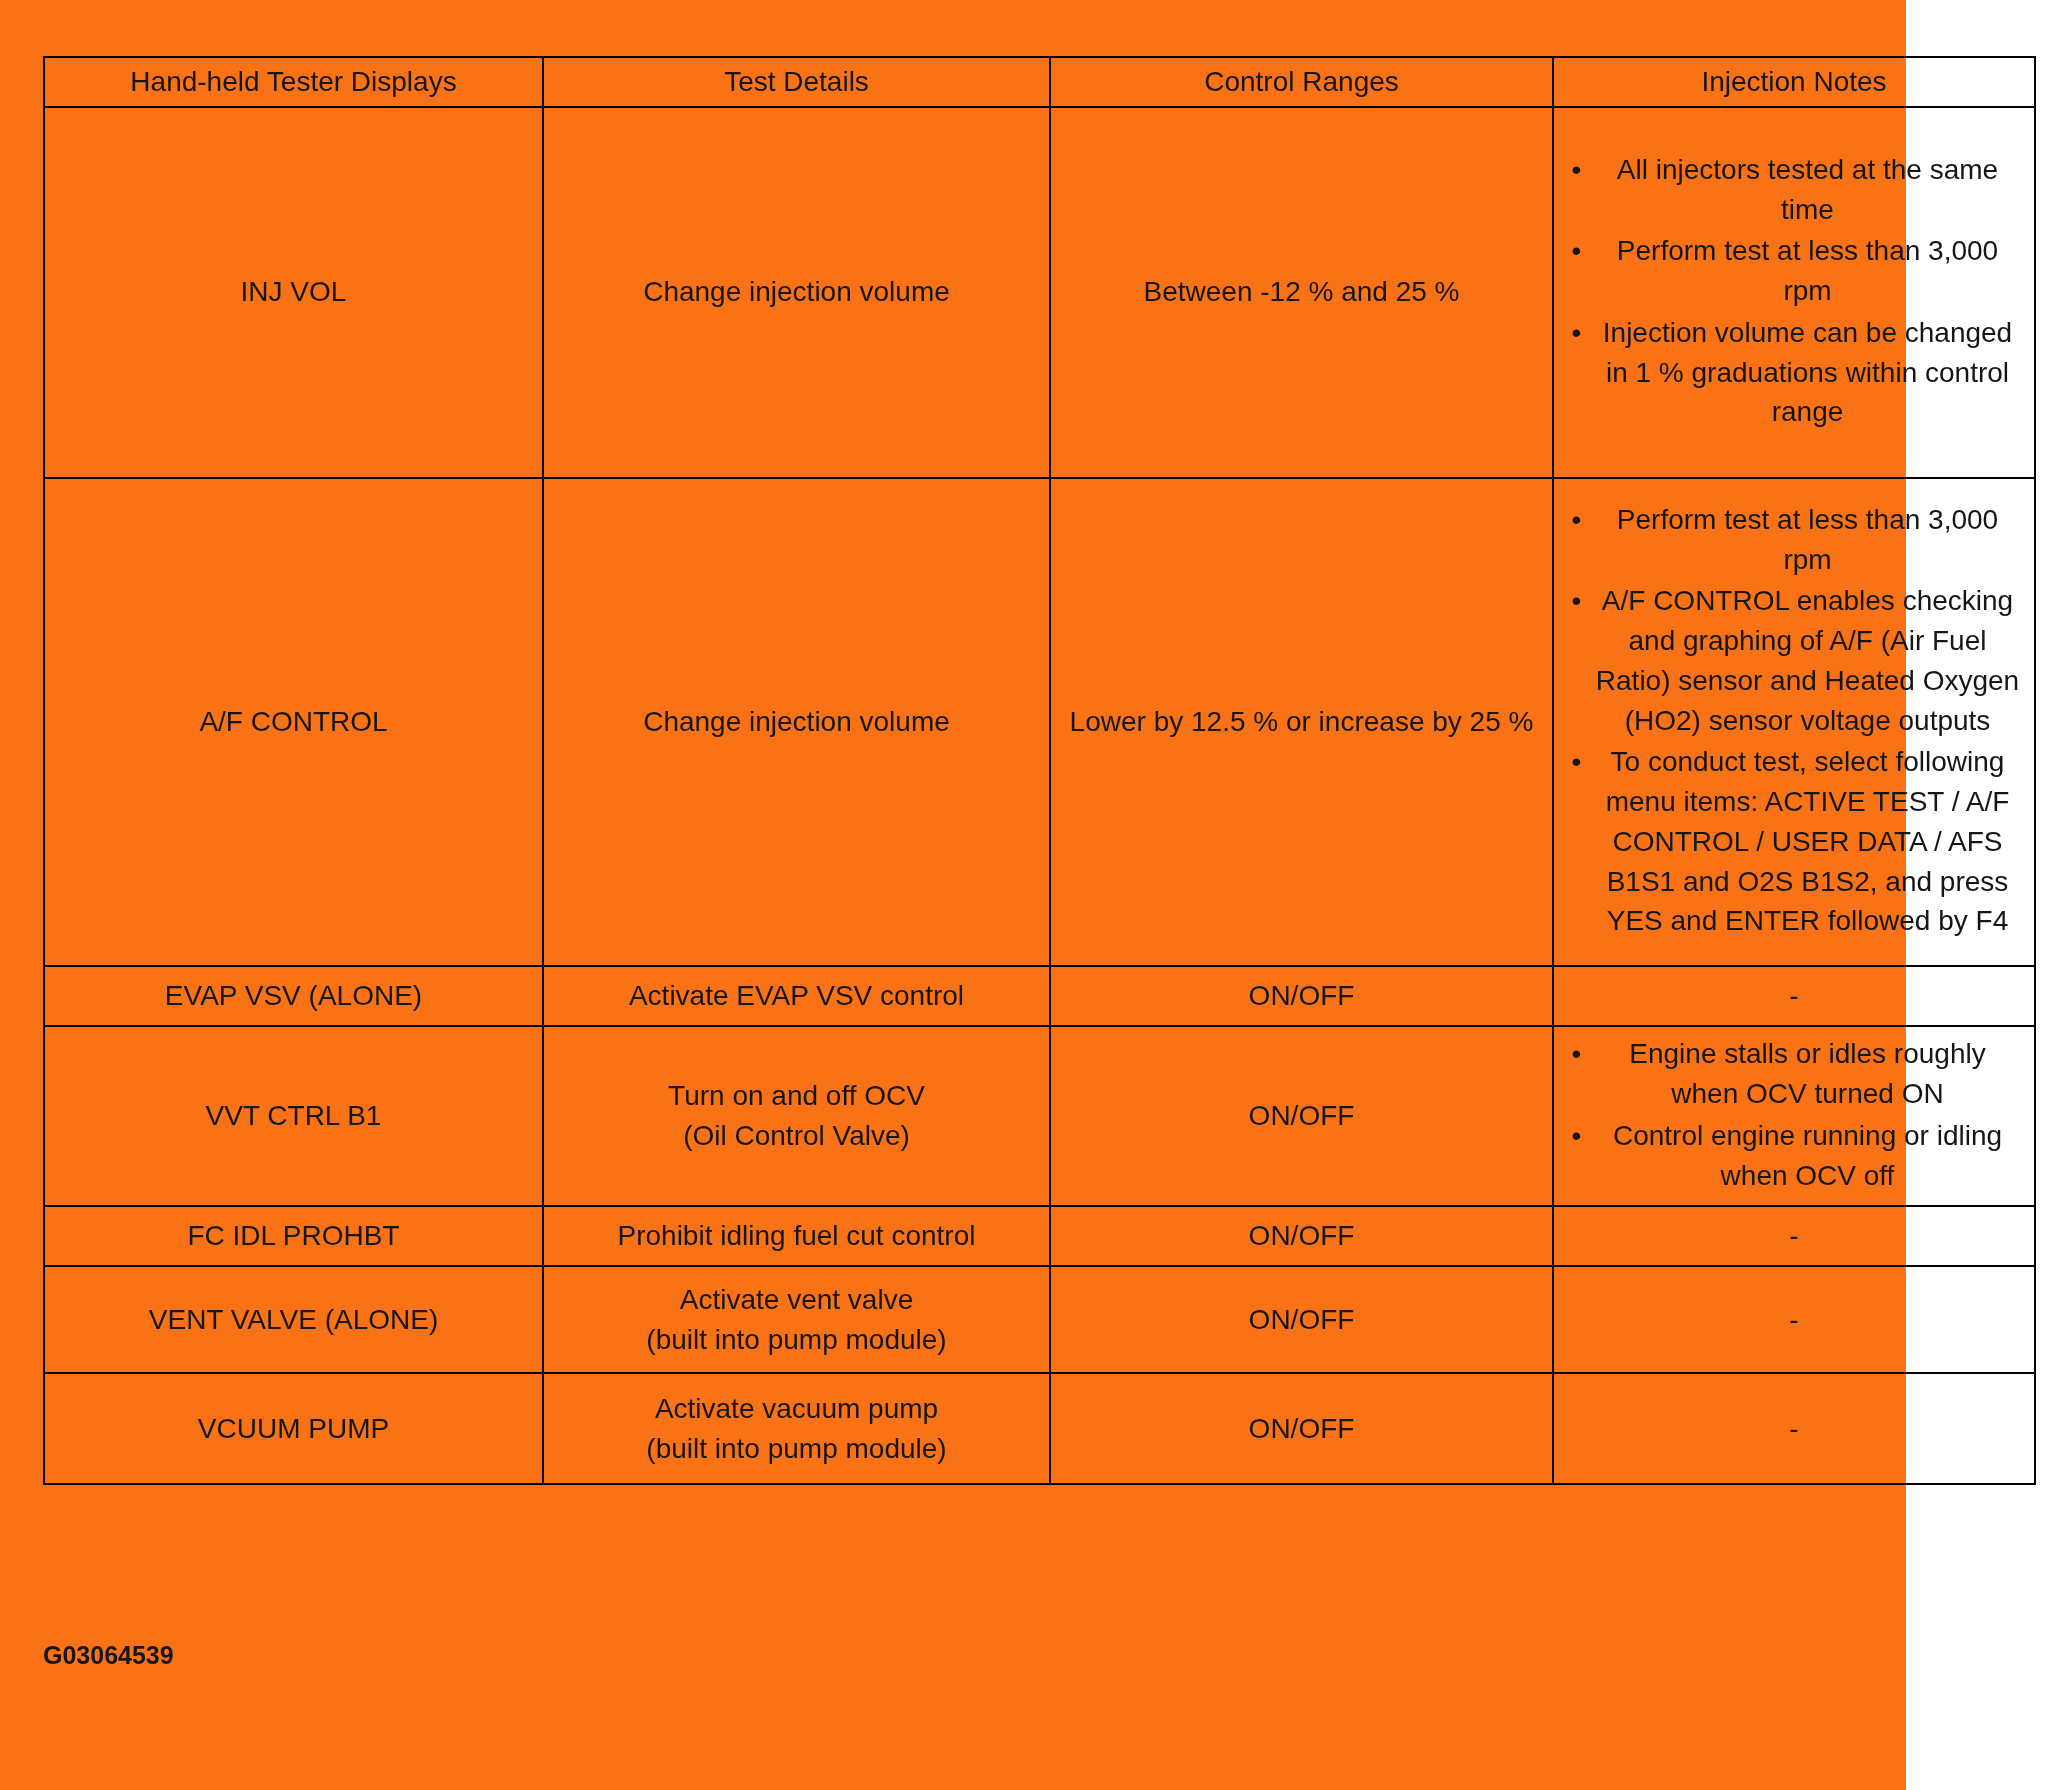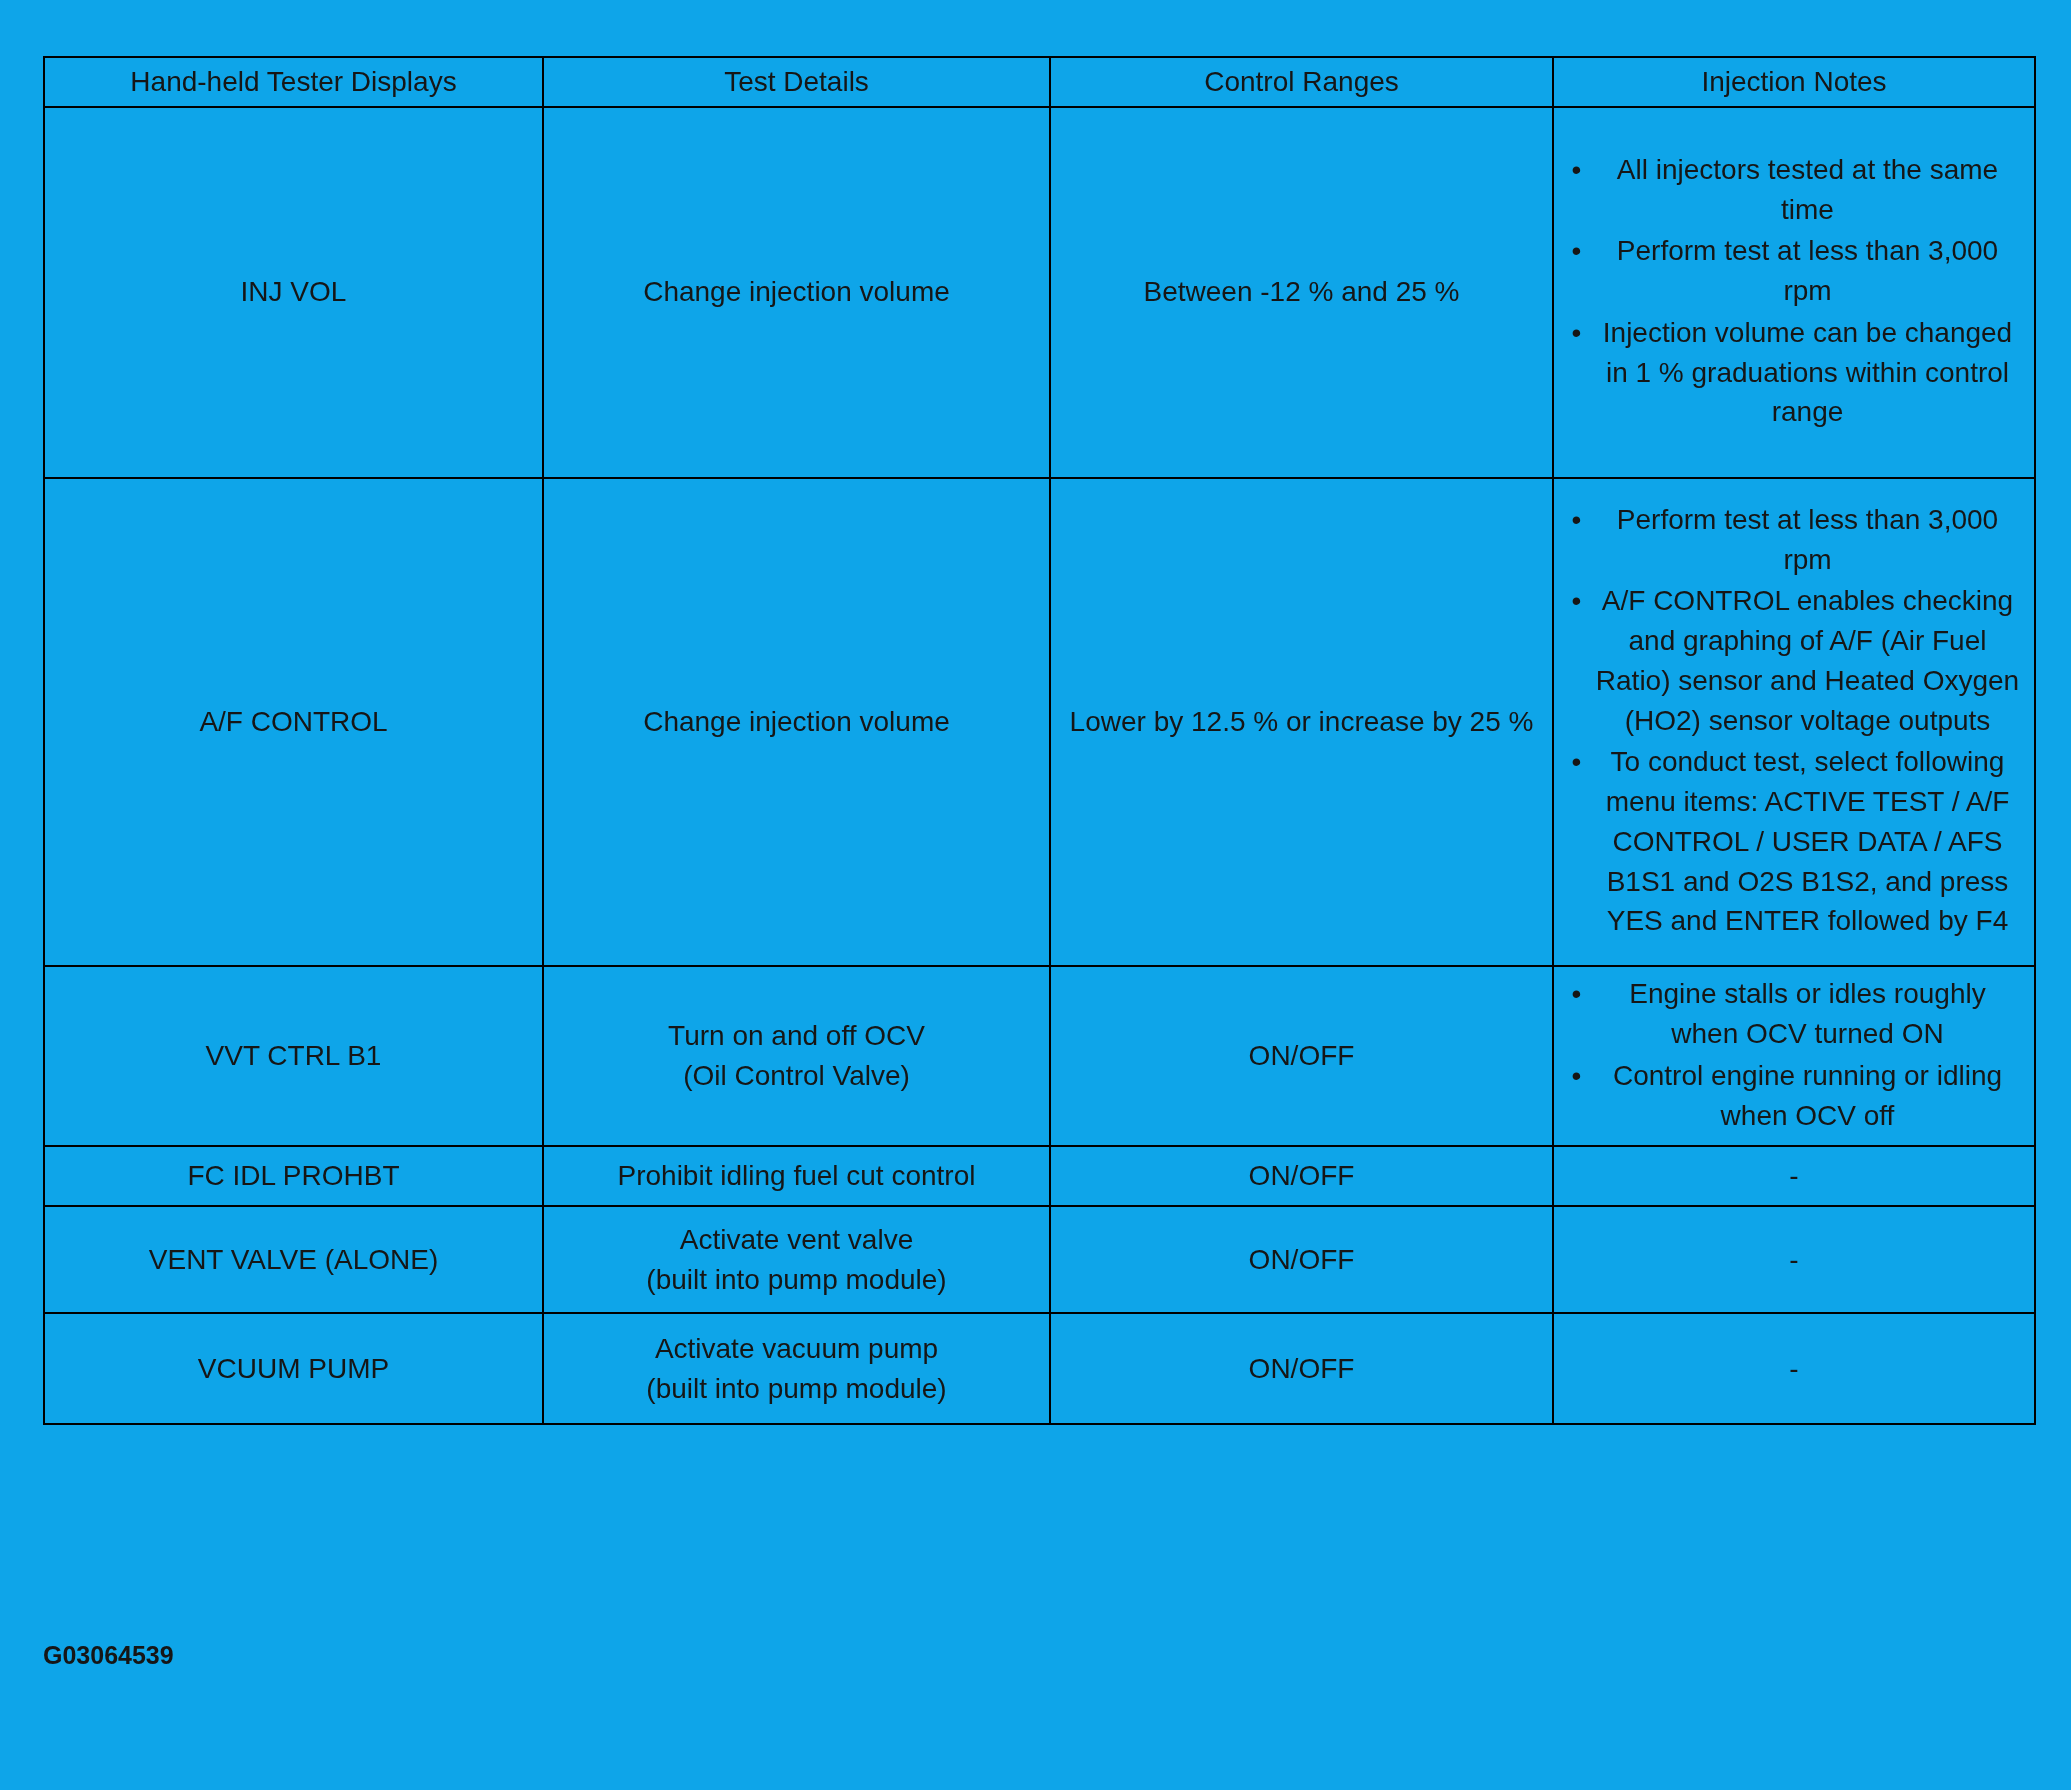--- a/index.html
+++ b/index.html
@@ -10,23 +10,23 @@
   }
   body {
     width: 2071px;
     height: 1791px;
     font-family: "Liberation Sans", sans-serif;
     color: #161616;
     overflow: hidden;
   }
   .sheet {
     position: relative;
-    width: 2071px;
+    width: 1906px;
     height: 1791px;
-    background: #0ea5e9;
+    background: #f97316;
   }
   table.diag {
     position: absolute;
     left: 43px;
     top: 56px;
     width: 1991px;
     border-collapse: collapse;
     table-layout: fixed;
     font-size: 28px;
   }
@@ -110,20 +110,26 @@
       <td>A/F CONTROL</td>
       <td class="pre">Change injection volume</td>
       <td>Lower by 12.5 % or increase by 25 %</td>
       <td class="notes">
         <div class="note">Perform test at less than 3,000 rpm</div>
         <div class="note">A/F CONTROL enables checking and graphing of A/F (Air Fuel Ratio) sensor and Heated Oxygen (HO2) sensor voltage outputs</div>
         <div class="note">To conduct test, select following menu items: ACTIVE TEST / A/F CONTROL / USER DATA / AFS B1S1 and O2S B1S2, and press YES and ENTER followed by F4</div>
       </td>
     </tr>
 
+    <tr style="height:60px">
+      <td>EVAP VSV (ALONE)</td>
+      <td class="pre">Activate EVAP VSV control</td>
+      <td>ON/OFF</td>
+      <td class="dash">-</td>
+    </tr>
 
 
 
     <tr style="height:176px">
       <td>VVT CTRL B1</td>
       <td class="pre">Turn on and off OCV
 (Oil Control Valve)</td>
       <td>ON/OFF</td>
       <td class="notes">
         <div class="note">Engine stalls or idles roughly when OCV turned ON</div>

